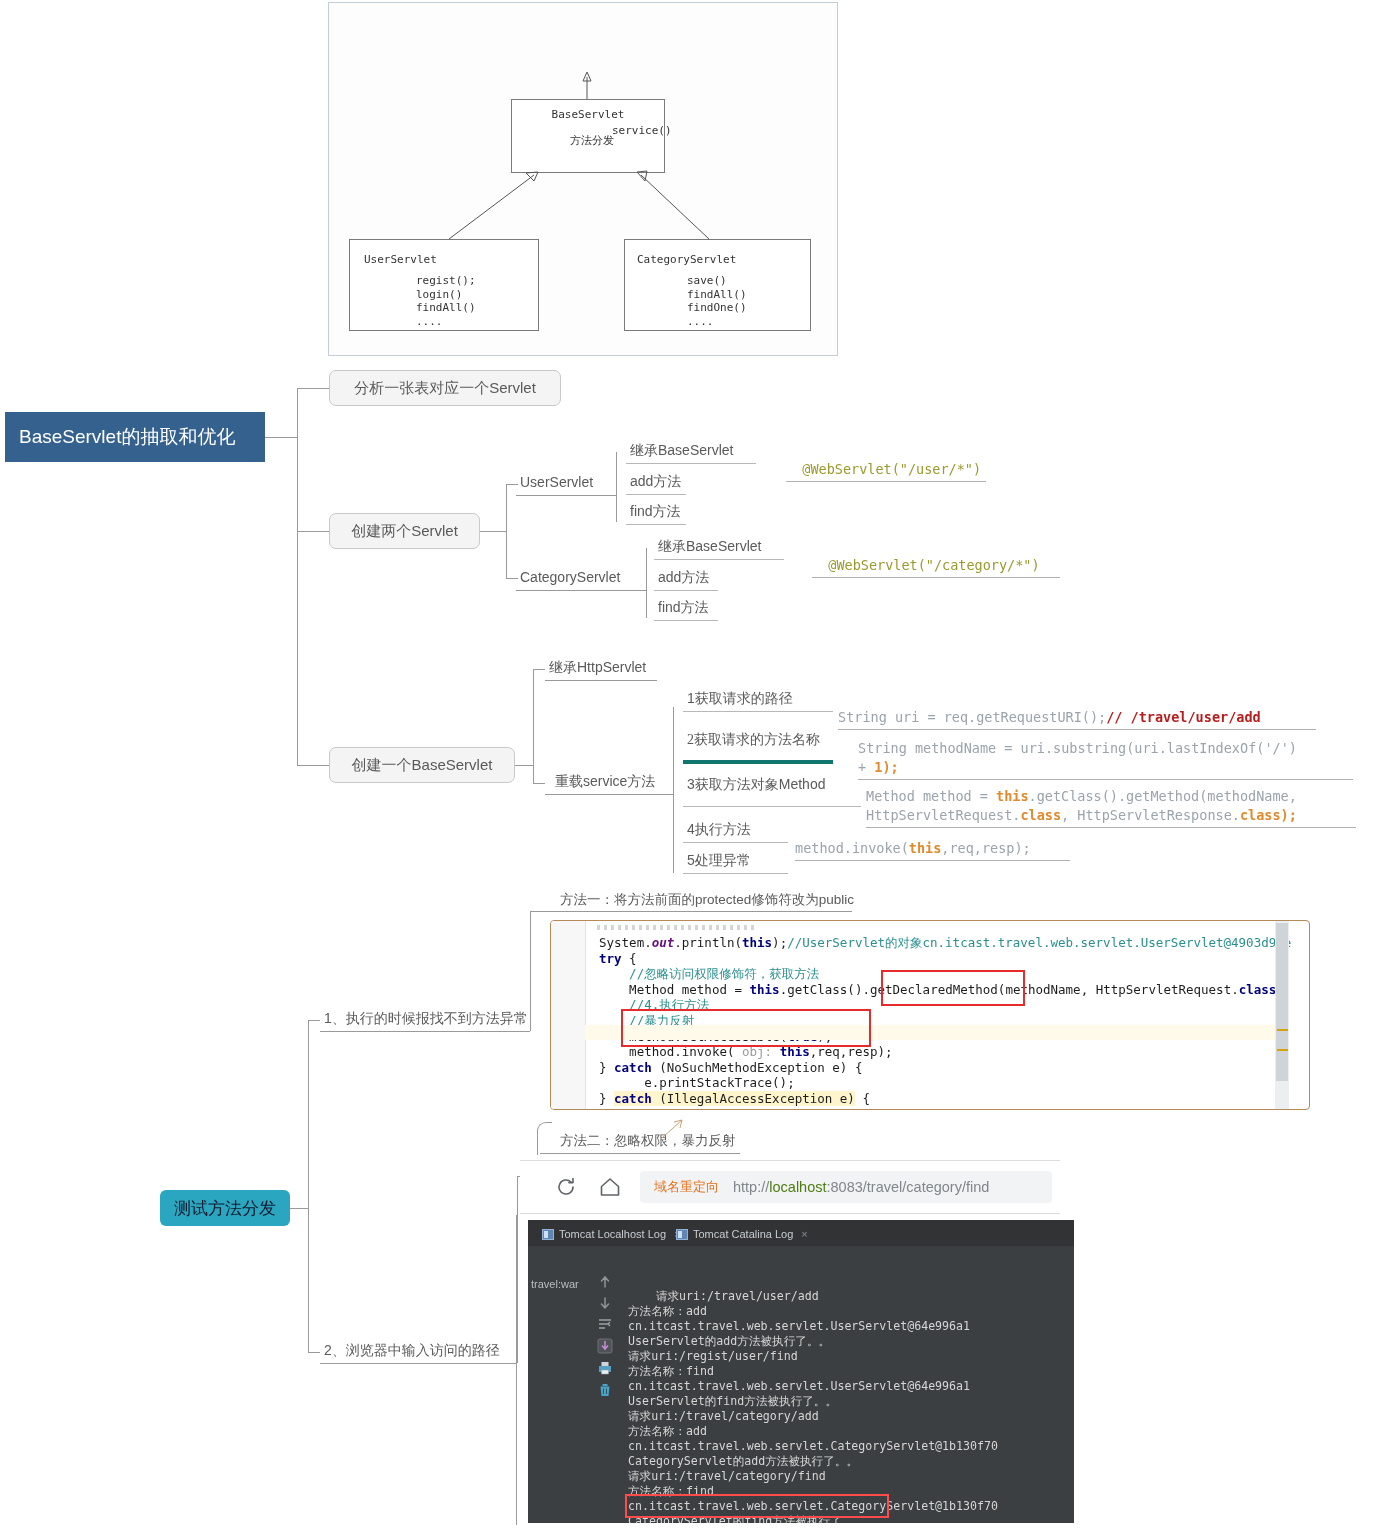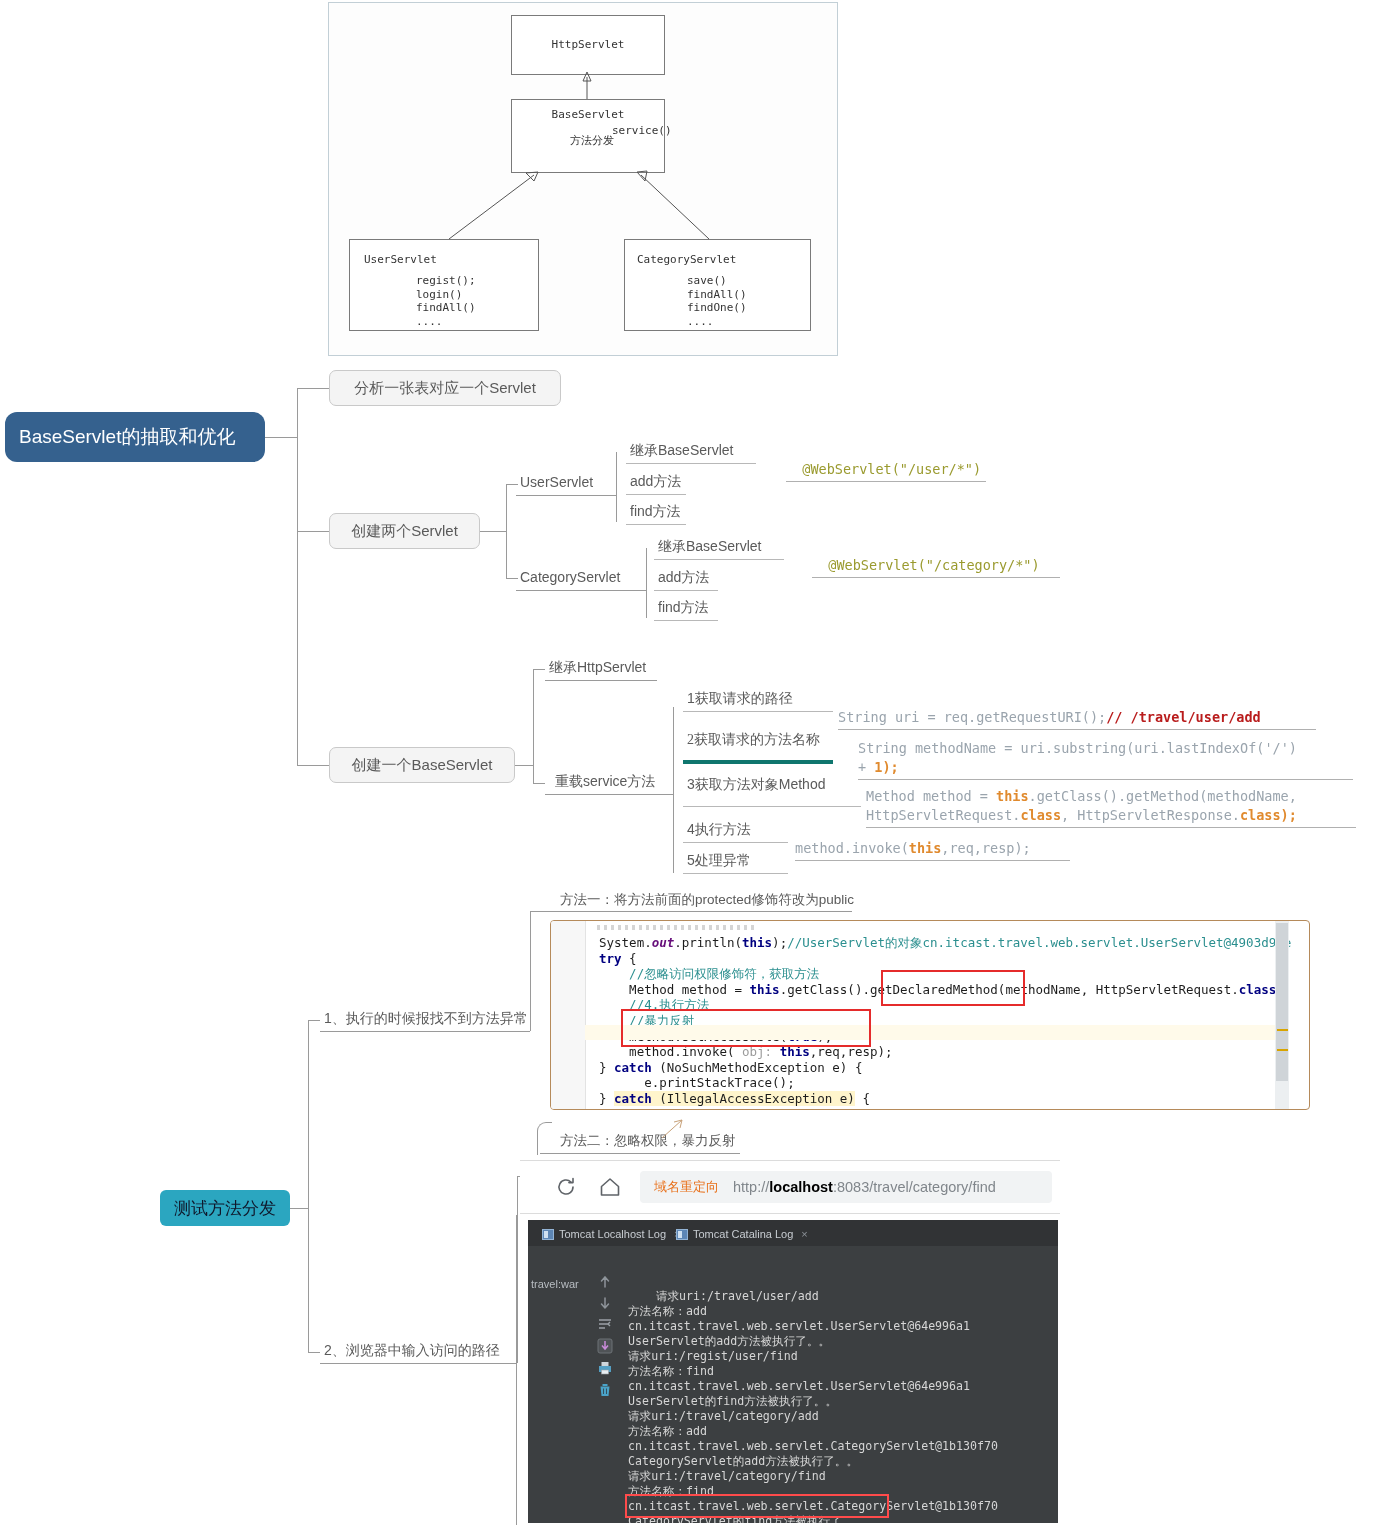--- a/index.html
+++ b/index.html
@@ -18,21 +18,21 @@
     border-radius:7px;
     color:#595959;
     font-size:15px;
     display:flex;align-items:center;justify-content:center;
     padding:0 14px;
     box-sizing:border-box;
     white-space:nowrap;
   }
   .node-root{
     background:#35618e;border:none;color:#ffffff;
-    font-size:19px;border-radius:12px;
+    font-size:19px;border-radius:0;
     justify-content:flex-start;
   }
   .node-teal{
     background:#2ba6c0;border:none;color:#0f172a;
     font-size:17px;border-radius:6px;
   }
   
   .leaf{
     position:absolute;
     font-size:14px;color:#5a5a5a;
@@ -101,21 +101,21 @@
 
   
   .browserbar{position:absolute;background:#ffffff;}
   .urlpill{
     position:absolute;background:#f1f3f4;border-radius:4px;
     display:flex;align-items:center;padding:0 14px;box-sizing:border-box;
     font-size:14.5px;color:#5f6368;white-space:nowrap;
   }
   .redirect-badge{color:#e8701a;font-size:13px;margin-right:14px;}
   .u-dim{color:#80868b;}
-  .u-strong{color:#000000;font-weight:bold;}
+  .u-strong{color:#4d7c0f;font-weight:normal;}
   .bbtn{position:absolute;cursor:pointer;}
 
   
   .console{position:absolute;background:#3c3f41;overflow:hidden;}
   .con-tabbar{position:absolute;left:0;top:0;right:0;height:26px;background:#313335;}
   .con-tab{
     position:absolute;top:4px;height:20px;display:flex;align-items:center;
     font-size:11px;color:#c8cdd2;white-space:nowrap;
   }
   .tabicon{
@@ -134,23 +134,20 @@
     font-family:"DejaVu Sans Mono","Liberation Mono",monospace;
     font-size:11.6px;line-height:15px;color:#d6d6d6;white-space:pre;
   }
   .con-redbox{position:absolute;border:2px solid #ff4b4b;}
 </style>
 </head>
 <body>
 
 <div class="uml" style="left:328px;top:2px;width:508px;height:352px;">
 
-  <div class="umlbox" style="left:182px;top:12px;width:152px;height:58px;">
-    <div class="t" style="left:0;top:22px;width:152px;text-align:center;">HttpServlet</div>
-  </div>
 
   <div class="umlbox" style="left:182px;top:96px;width:152px;height:72px;">
     <div class="t" style="left:0;top:8px;width:152px;text-align:center;">BaseServlet</div>
     <div class="t" style="left:4px;top:33px;width:152px;text-align:center;font-family:'Liberation Sans',sans-serif;">方法分发</div>
     <div class="t" style="left:100px;top:24px;">service()</div>
   </div>
 
   <div class="umlbox" style="left:20px;top:236px;width:188px;height:90px;">
     <div class="t" style="left:14px;top:13px;">UserServlet</div>
     <div class="t" style="left:66px;top:34px;line-height:13.5px;">regist();
@@ -371,21 +368,21 @@
   <div class="urlpill" style="left:120px;top:10px;width:412px;height:32px;">
     <span class="redirect-badge">域名重定向</span>
     <span class="u-dim">http://</span>
       <span class="u-strong">localhost</span>
       <span class="u-dim">:8083/travel/category/find</span>
   </div>
 </div>
 
 <div class="abs" style="left:516px;top:1215px;width:2px;height:310px;border-left:1px solid #9a9a9a;"></div>
 
-<div class="console" style="left:528px;top:1220px;width:530px;height:303px;">
+<div class="console" style="left:528px;top:1220px;width:530px;height:303px;padding-left:16px;">
 
   <div class="con-tabbar"></div>
   <div class="con-tab" style="left:14px;">
     <span class="tabicon"></span>
     <span>Tomcat Localhost Log</span>
     <span class="tabclose">×</span>
   </div>
   <div class="con-tab" style="left:148px;">
     <span class="tabicon"></span>
     <span>Tomcat Catalina Log</span>

